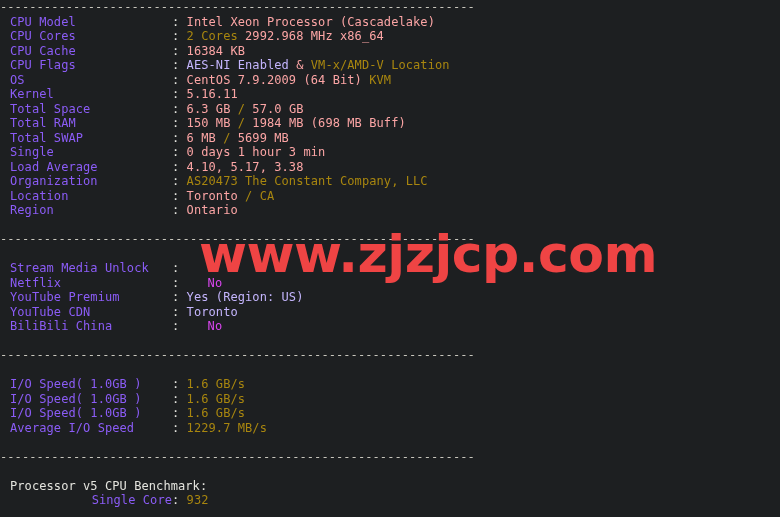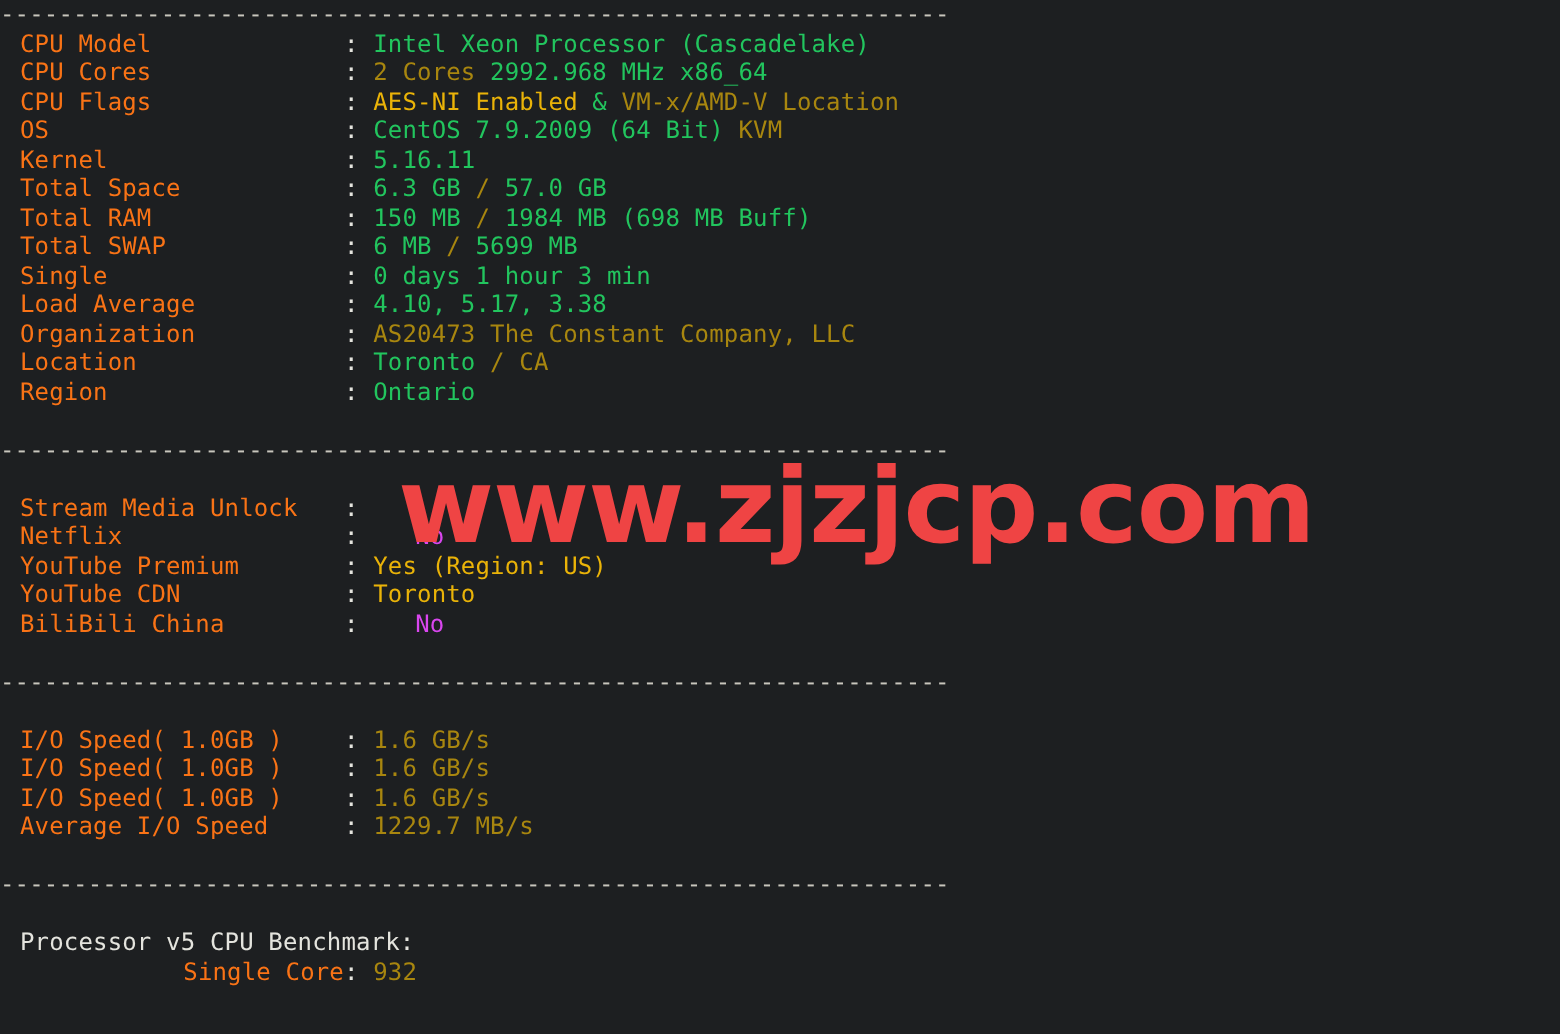--- a/index.html
+++ b/index.html
@@ -34,34 +34,34 @@
   .sep {
     height: 14.5px;
     white-space: pre;
     padding-left: 0px;
     color: #c8c6bd;
     letter-spacing: 0.08px;
     overflow: hidden;
   }
   .blank { height: 14.5px; }
   .lbl {
-    color: #f97316;
+    color: #8b5cf6;
     display: inline-block;
     width: 162px;
     white-space: pre;
   }
   .lbl.indent {
     text-align: right;
     width: 162px;
   }
   .colon { color: #e4e4de; }
   .val { white-space: pre; }
-  .c-cyan   { color: #22c55e; }
+  .c-cyan   { color: #fca5a5; }
   .c-gold   { color: #a8860f; }
-  .c-green  { color: #eab308; }
+  .c-green  { color: #c4b5fd; }
   .c-red    { color: #d946ef; padding-left: 21px; }
   .c-white  { color: #e4e4de; }
   .watermark {
     position: absolute;
     left: 199px;
     top: 231px;
     font-family: "DejaVu Sans", "Liberation Sans", sans-serif;
     font-size: 52px;
     font-weight: bold;
     color: #ef4444;
@@ -72,20 +72,21 @@
   }
 </style>
 </head>
 <body>
 
 <div class="term">
   <div id="term-body">
       <div class="sep">-----------------------------------------------------------------</div>
       <div class="row"><span class="lbl">CPU Model</span><span class="colon">: </span><span class="val c-cyan">Intel Xeon Processor (Cascadelake)</span></div>
       <div class="row"><span class="lbl">CPU Cores</span><span class="colon">: </span><span class="val c-gold">2 Cores </span><span class="val c-cyan">2992.968 MHz x86_64</span></div>
+      <div class="row"><span class="lbl">CPU Cache</span><span class="colon">: </span><span class="val c-cyan">16384 KB</span></div>
       <div class="row"><span class="lbl">CPU Flags</span><span class="colon">: </span><span class="val c-green">AES-NI Enabled</span><span class="val c-cyan"> &amp; </span><span class="val c-gold">VM-x/AMD-V Location</span></div>
       <div class="row"><span class="lbl">OS</span><span class="colon">: </span><span class="val c-cyan">CentOS 7.9.2009 (64 Bit) </span><span class="val c-gold">KVM</span></div>
       <div class="row"><span class="lbl">Kernel</span><span class="colon">: </span><span class="val c-cyan">5.16.11</span></div>
       <div class="row"><span class="lbl">Total Space</span><span class="colon">: </span><span class="val c-cyan">6.3 GB </span><span class="val c-gold">/ </span><span class="val c-cyan">57.0 GB</span></div>
       <div class="row"><span class="lbl">Total RAM</span><span class="colon">: </span><span class="val c-cyan">150 MB </span><span class="val c-gold">/ </span><span class="val c-cyan">1984 MB </span><span class="val c-cyan">(698 MB Buff)</span></div>
       <div class="row"><span class="lbl">Total SWAP</span><span class="colon">: </span><span class="val c-cyan">6 MB </span><span class="val c-gold">/ </span><span class="val c-cyan">5699 MB</span></div>
       <div class="row"><span class="lbl">Single</span><span class="colon">: </span><span class="val c-cyan">0 days 1 hour 3 min</span></div>
       <div class="row"><span class="lbl">Load Average</span><span class="colon">: </span><span class="val c-cyan">4.10, 5.17, 3.38</span></div>
       <div class="row"><span class="lbl">Organization</span><span class="colon">: </span><span class="val c-gold">AS20473 The Constant Company, LLC</span></div>
       <div class="row"><span class="lbl">Location</span><span class="colon">: </span><span class="val c-cyan">Toronto </span><span class="val c-gold">/ </span><span class="val c-gold">CA</span></div>

